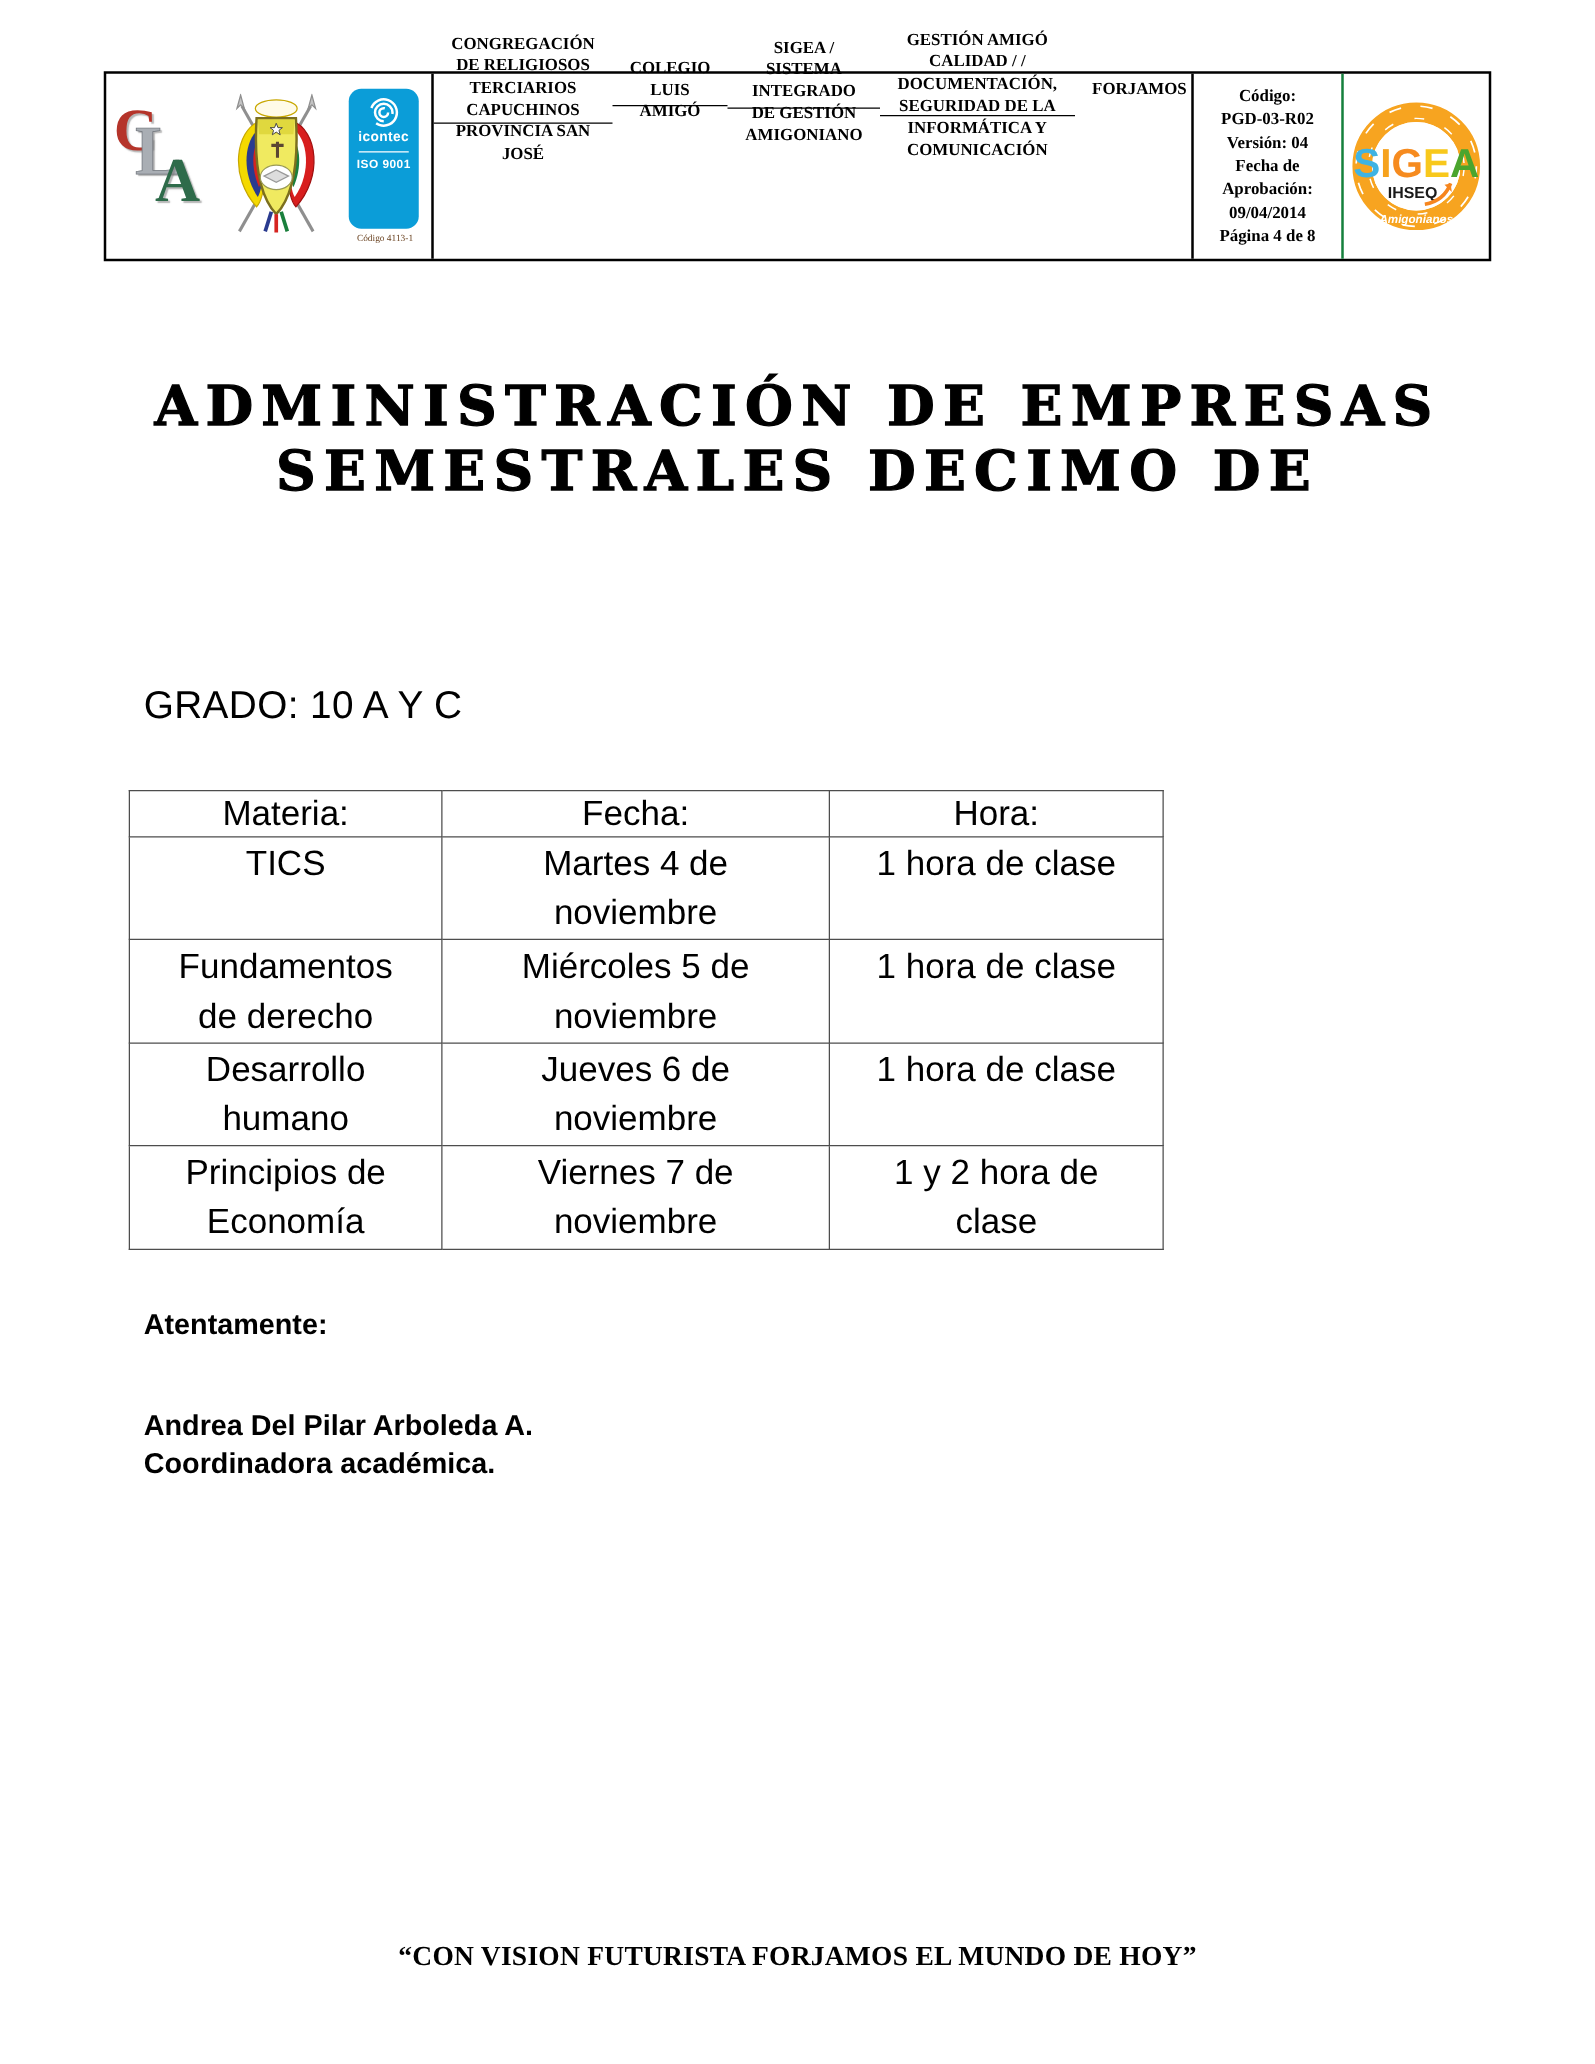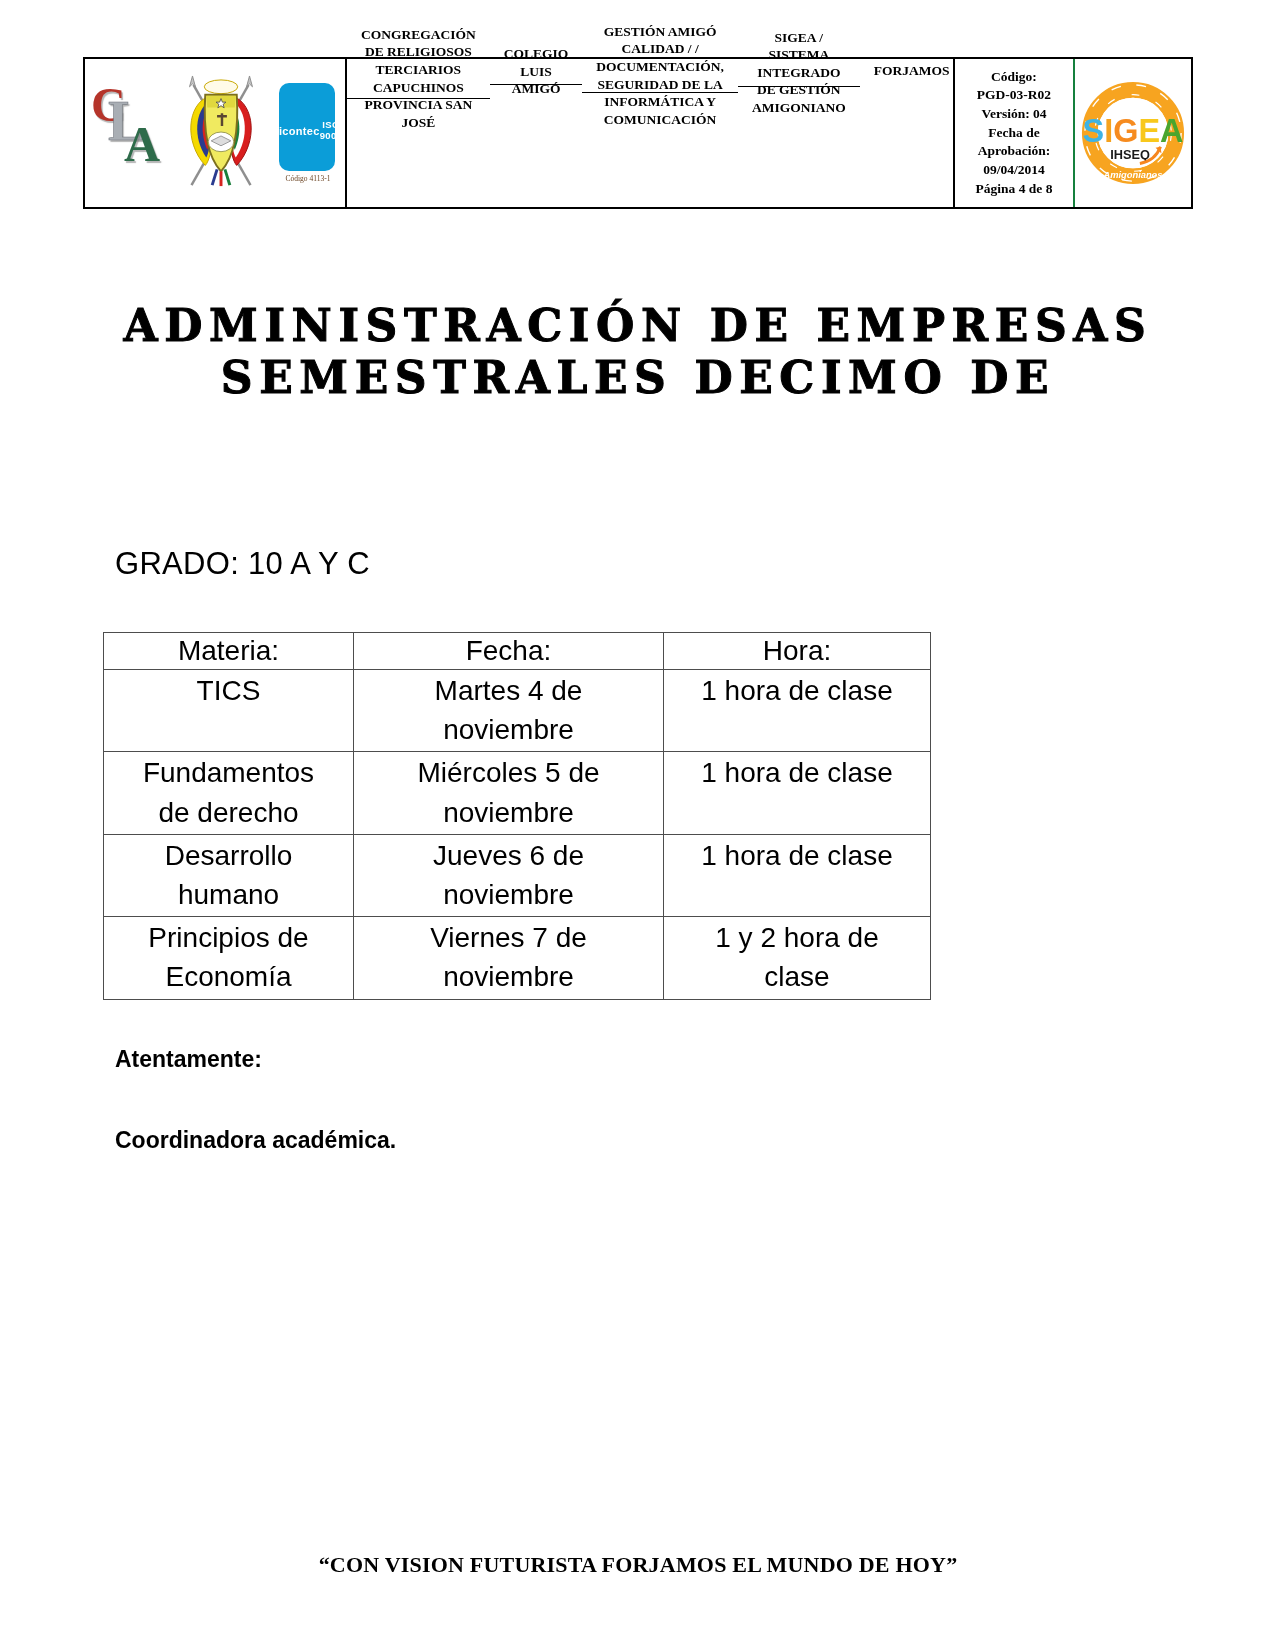--- a/index.html
+++ b/index.html
@@ -39,22 +39,22 @@
     position:absolute; font-family:"Liberation Serif", serif; font-weight:bold;
     text-shadow:1.5px 1.5px 1px rgba(120,120,120,.55);
   }
   .cla-c { color:#b5342a; font-size:48px; left:0px; top:-4px; }
   .cla-l { color:#a9aeb4; font-size:56px; left:17px; top:8px; -webkit-text-stroke:.6px #70757c; }
   .cla-a { color:#2e6b4a; font-size:50px; left:33px; top:34px; }
 
   
   .icontec-wrap { width:58px; flex:none; text-align:center; }
   .icontec {
-    width:56px; height:88px; background:#0b9dd8; border-radius:10px;
-    display:flex; align-items:center; padding-top:6px; color:#fff;
+    width:56px; height:112px; background:#0b9dd8; border-radius:10px;
+    display:flex; flex-direction:column; align-items:center; padding-top:6px; color:#fff;
   }
   .icontec .name { font-size:11px; font-weight:bold; letter-spacing:.3px; margin-top:1px; }
   .icontec .rule { width:40px; height:1px; background:#fff; margin:5px 0 4px; }
   .icontec .iso { font-size:9.5px; font-weight:bold; letter-spacing:.4px; }
   .icontec-code { font-size:7.5px; color:#6b4423; margin-top:3px; font-family:"Liberation Serif", serif; }
 
   
   .title {
     position:absolute; top:300px; left:0; width:100%; text-align:center;
     font-family:"DejaVu Serif", serif; font-weight:bold; font-size:44px; line-height:1.18;
@@ -132,23 +132,23 @@
         <div class="iso">ISO 9001</div>
       </div>
       <div class="icontec-code">Código 4113-1</div>
     </div>
   </div>
 
   <div class="hdr-mid">
     <div class="mid-row r1">CONGREGACIÓN DE RELIGIOSOS TERCIARIOS CAPUCHINOS
 PROVINCIA SAN JOSÉ</div>
     <div class="mid-row r2">COLEGIO LUIS AMIGÓ</div>
+    <div class="mid-row r3">SIGEA / SISTEMA INTEGRADO DE GESTIÓN AMIGONIANO</div>
     <div class="mid-row r4">GESTIÓN AMIGÓ CALIDAD / / DOCUMENTACIÓN, SEGURIDAD DE LA
 INFORMÁTICA Y COMUNICACIÓN</div>
-    <div class="mid-row r3">SIGEA / SISTEMA INTEGRADO DE GESTIÓN AMIGONIANO</div>
     <div class="mid-row r5">FORJAMOS</div>
   </div>
 
   <div class="hdr-code">Código:
 PGD-03-R02
 Versión: 04
 Fecha de
 Aprobación:
 09/04/2014
 Página 4 de 8</div>
@@ -216,16 +216,17 @@
 noviembre</td>
       <td>1 y 2 hora de
 clase</td>
     </tr>
   </tbody>
 </table>
 
 <div class="salutation">Atentamente:</div>
 
 <div class="signature">
+  <div>Andrea Del Pilar Arboleda A.</div>
   <div>Coordinadora académica.</div>
 </div>
 
 <div class="footer">“CON VISION FUTURISTA FORJAMOS EL MUNDO DE HOY”</div>
 
 </body></html>

